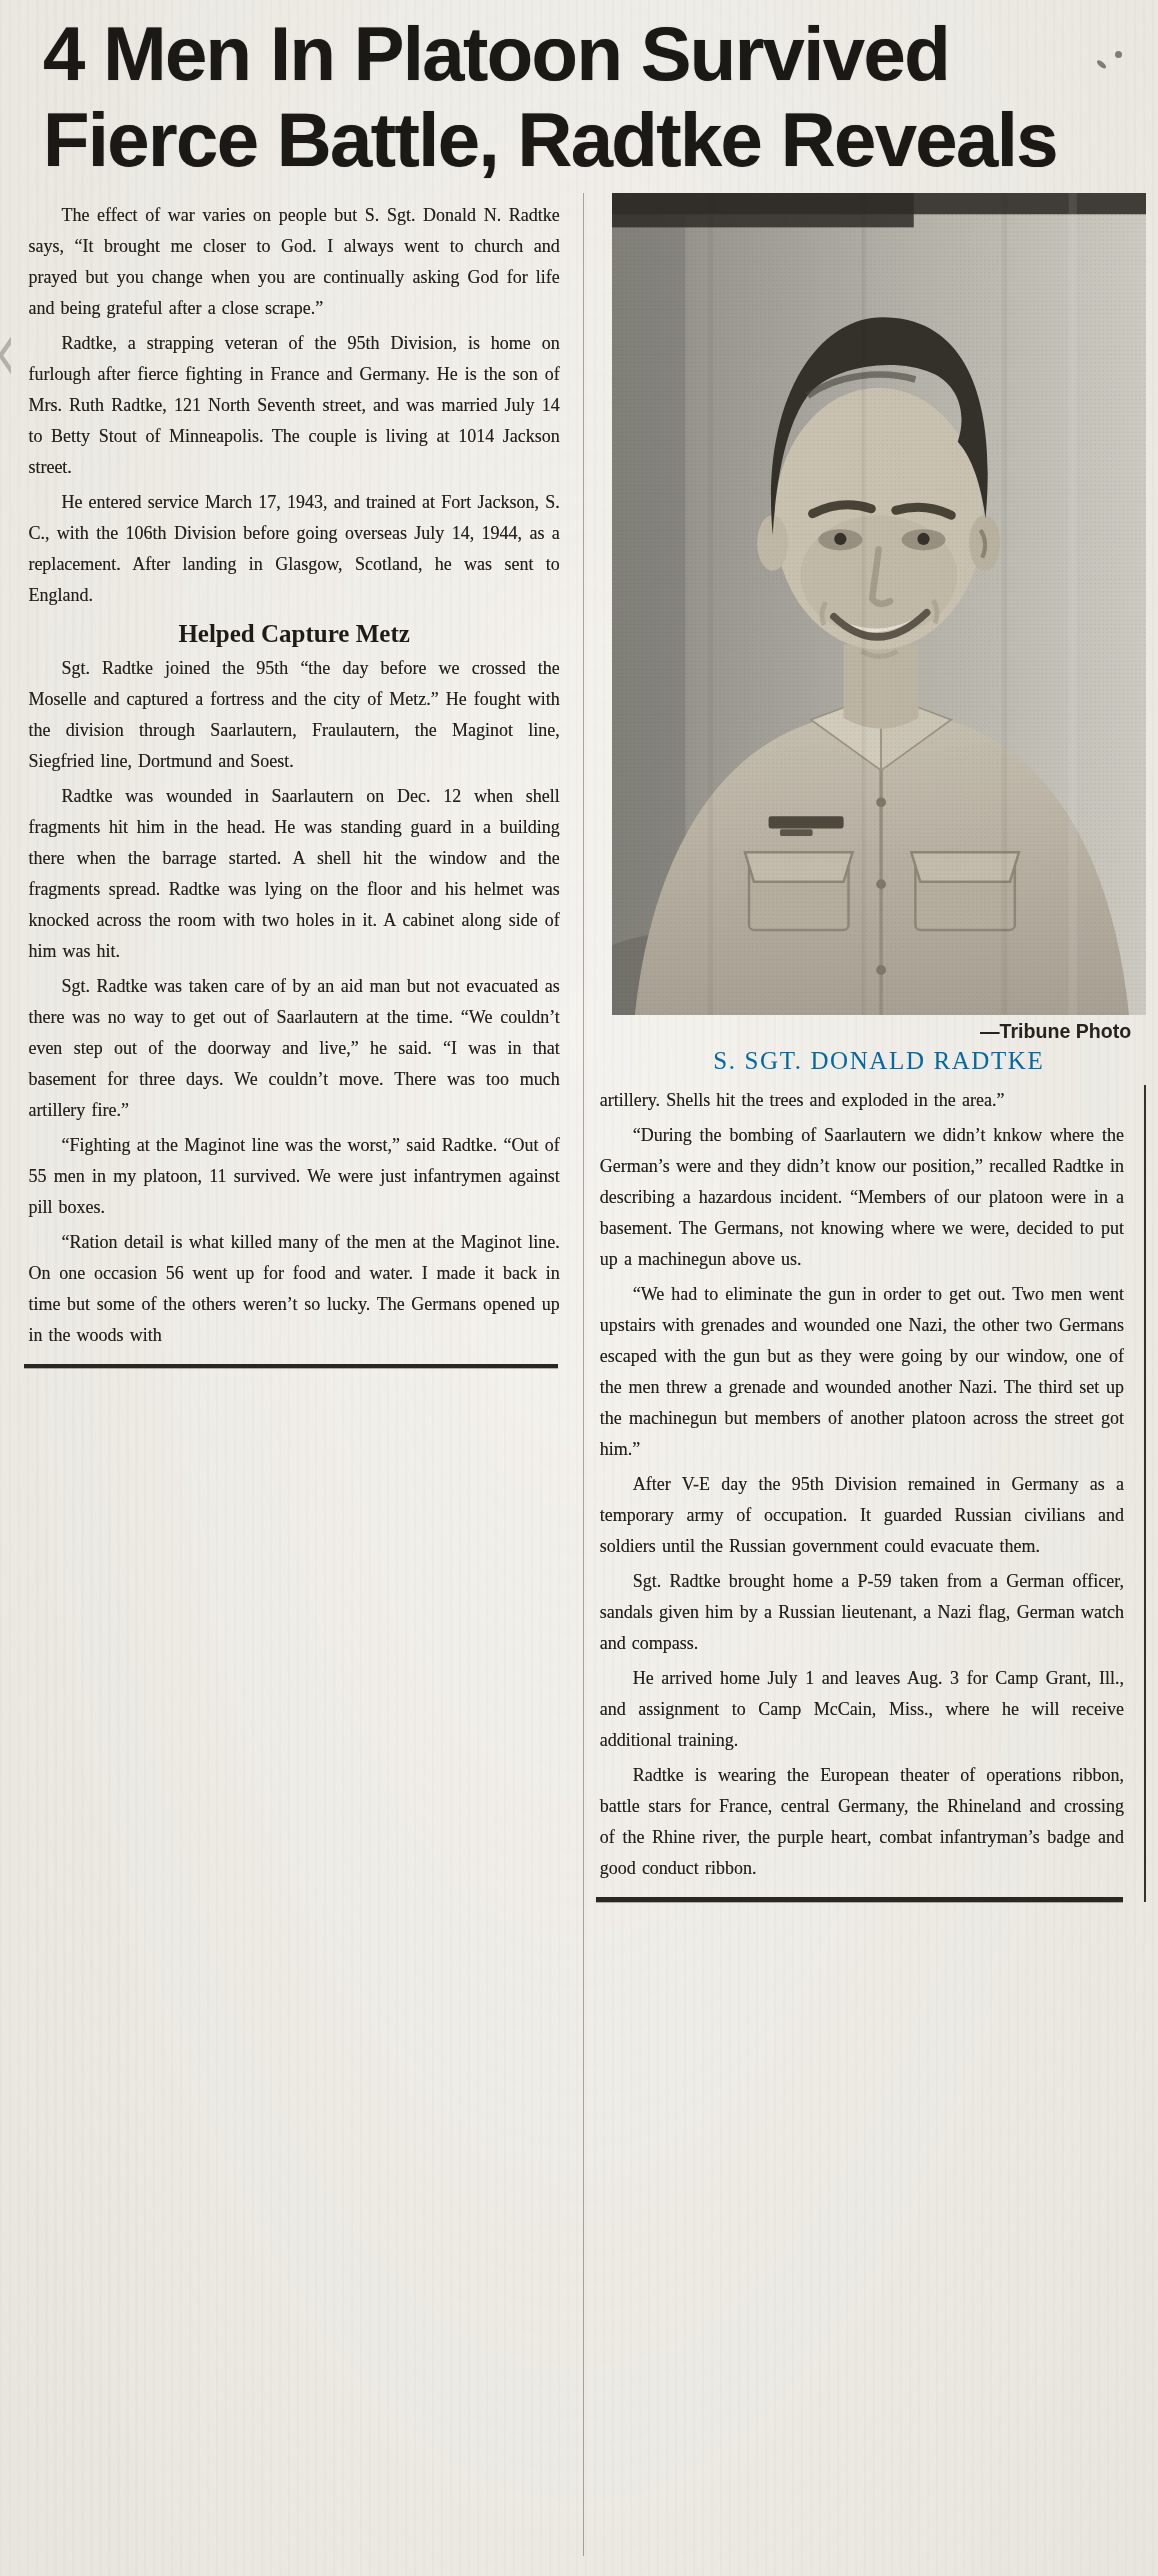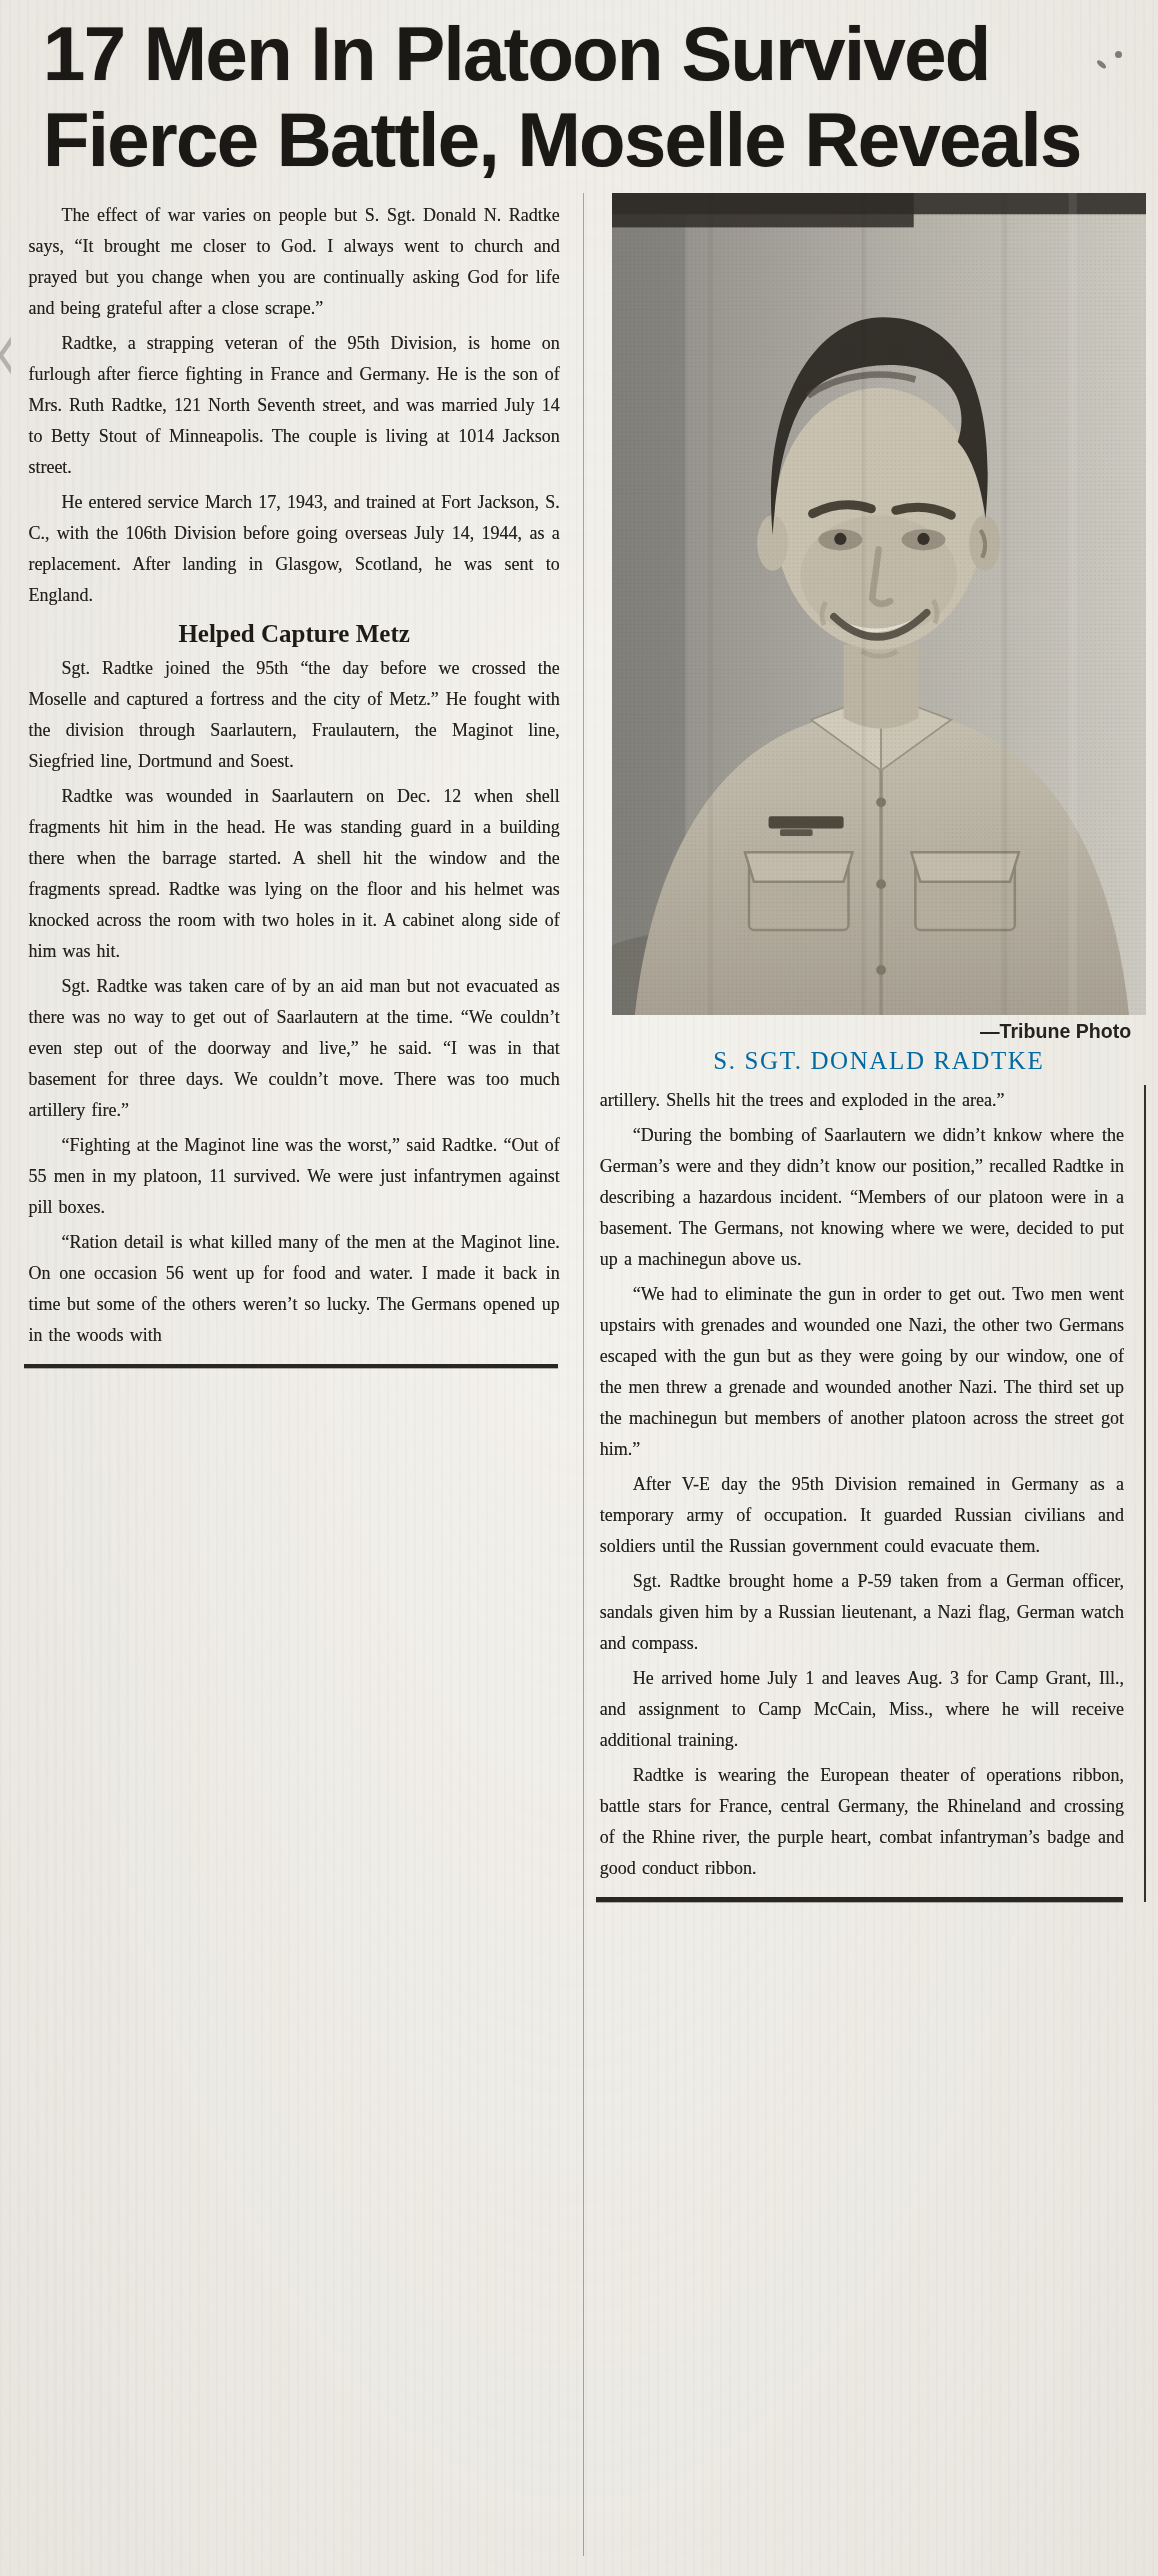--- a/index.html
+++ b/index.html
@@ -108,22 +108,22 @@
   }
 </style>
 </head>
 <body>
 
 <div class="crease-mark">‹</div>
 <div class="speck" style="left:1115px;top:51px;width:7.4px;height:7.4px;"></div>
 <div class="speck" style="left:1096px;top:62px;width:11.4px;height:4.9px;transform:rotate(40deg);"></div>
 
 <header class="headline">
-  <div>17 Men In Platoon Survived</div>
-  <div>Fierce Battle, Moselle Reveals</div>
+  <div>4 Men In Platoon Survived</div>
+  <div>Fierce Battle, Radtke Reveals</div>
 </header>
 
 <main class="columns">
 
   <section class="col-left">
     <p class="para">The effect of war varies on people but S. Sgt. Donald N. Radtke says, “It brought me closer to God. I always went to church and prayed but you change when you are continually asking God for life and being grateful after a close scrape.”</p>
     <p class="para">Radtke, a strapping veteran of the 95th Division, is home on furlough after fierce fighting in France and Germany. He is the son of Mrs. Ruth Radtke, 121 North Seventh street, and was married July 14 to Betty Stout of Minneapolis. The couple is living at 1014 Jackson street.</p>
     <p class="para">He entered service March 17, 1943, and trained at Fort Jackson, S. C., with the 106th Division before going overseas July 14, 1944, as a replacement. After landing in Glasgow, Scotland, he was sent to England.</p>
     <h2 class="subhead">Helped Capture Metz</h2>
     <p class="para">Sgt. Radtke joined the 95th “the day before we crossed the Moselle and captured a fortress and the city of Metz.” He fought with the division through Saarlautern, Fraulautern, the Maginot line, Siegfried line, Dortmund and Soest.</p>

